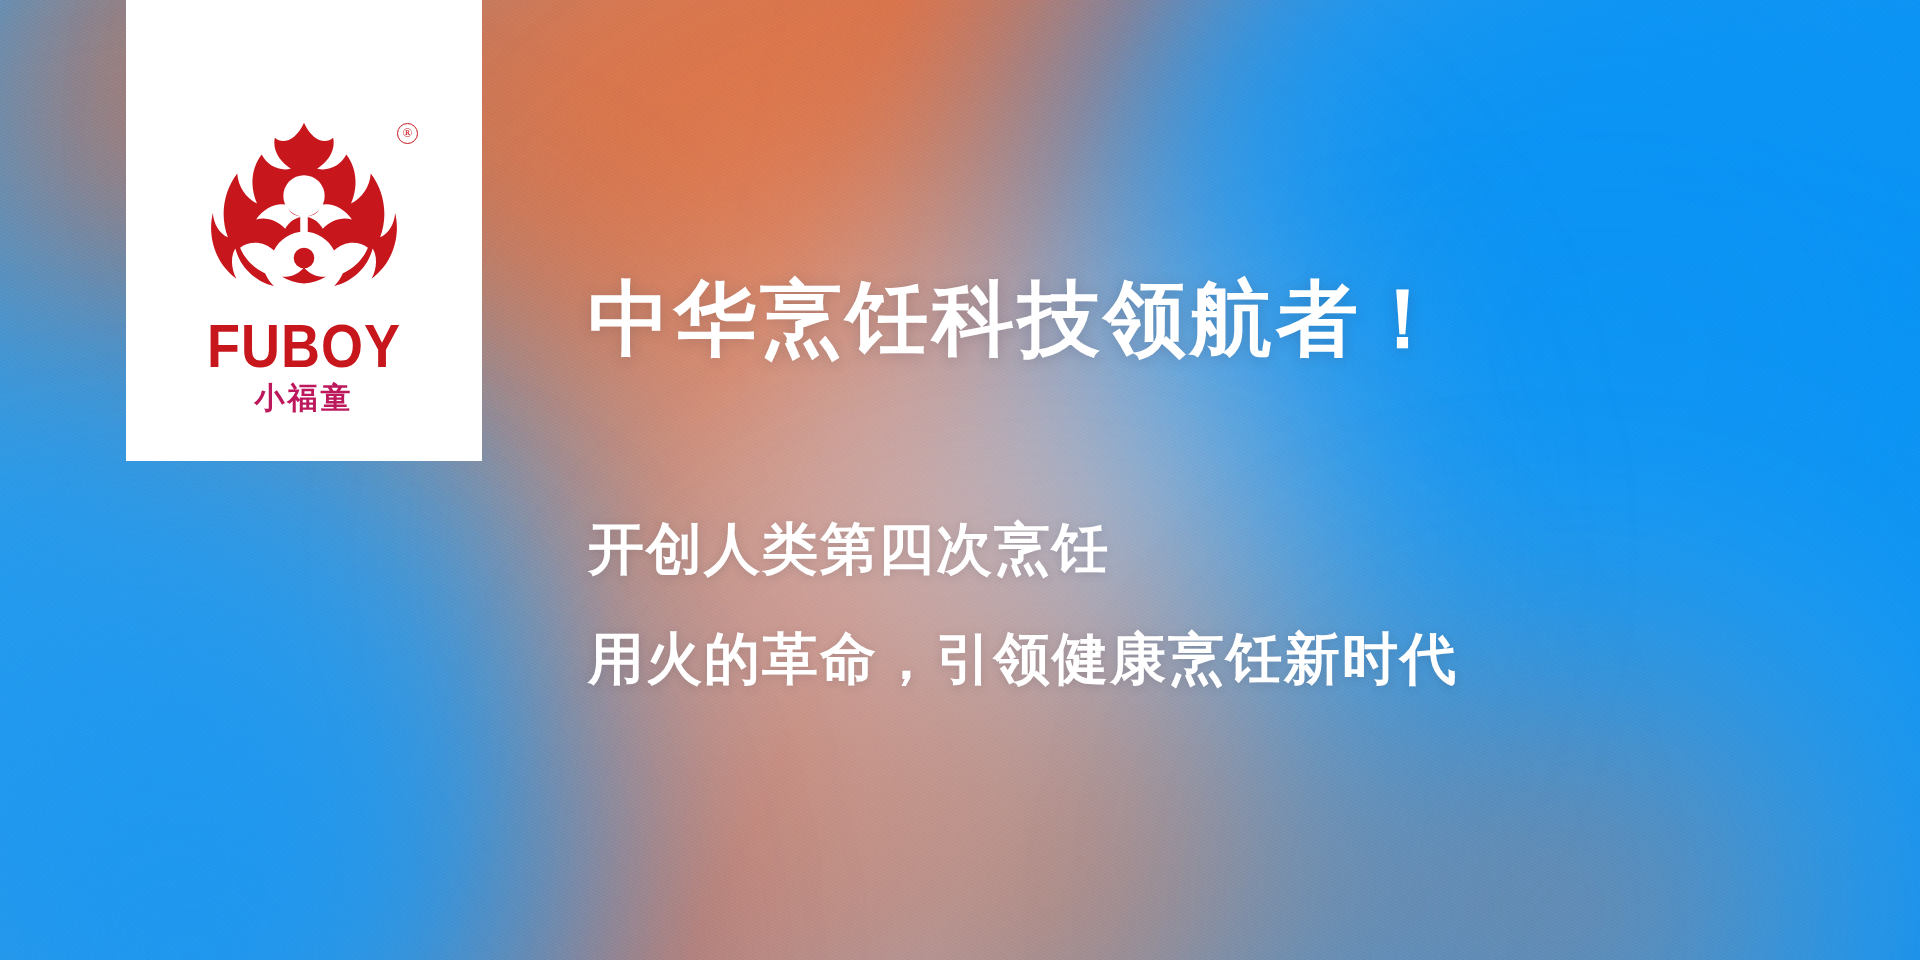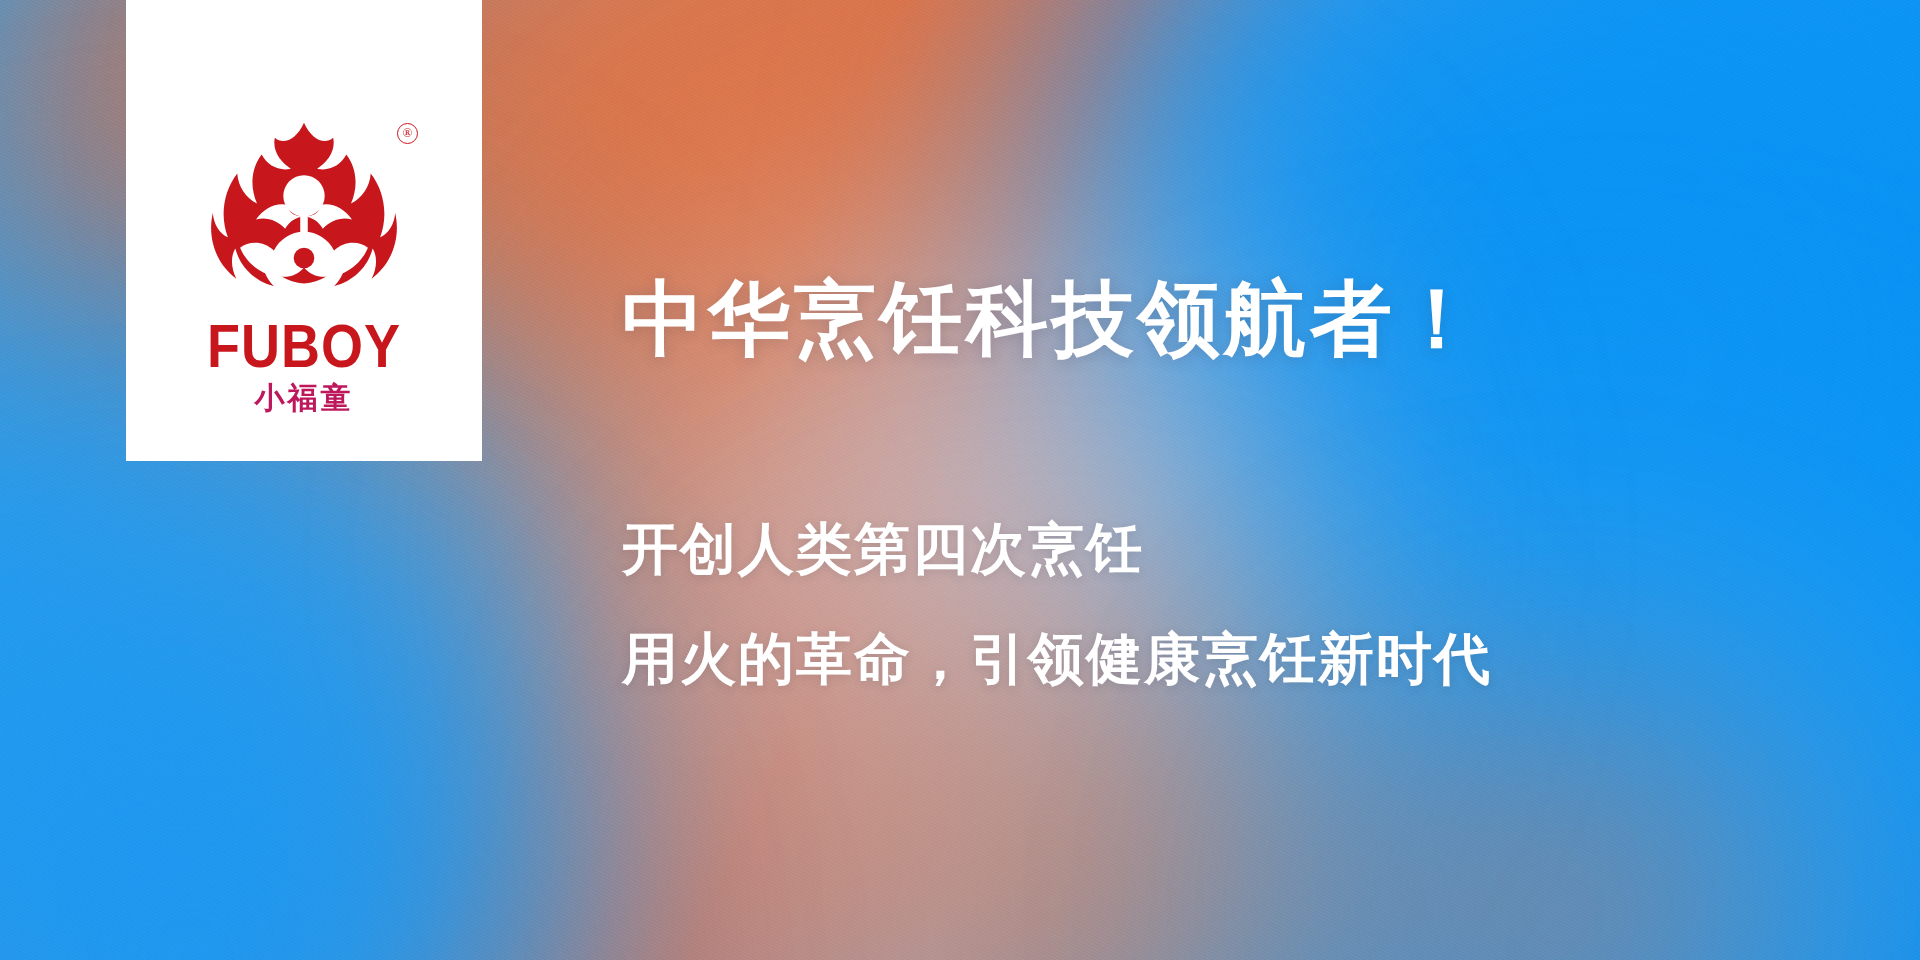--- a/index.html
+++ b/index.html
@@ -146,21 +146,21 @@
     font-size: 30px;
     line-height: 1;
     letter-spacing: 3px;
     margin-top: 14px;
     font-family: "DejaVu Sans", sans-serif;
   }
 
   
   #copy {
     position: absolute;
-    left: 622px;
+    left: 588px;
     top: 0;
     width: 1180px;
     height: 960px;
   }
   #headline {
     position: absolute;
     top: 274px;
     left: 0;
     color: #ffffff;
     font-weight: 700;

